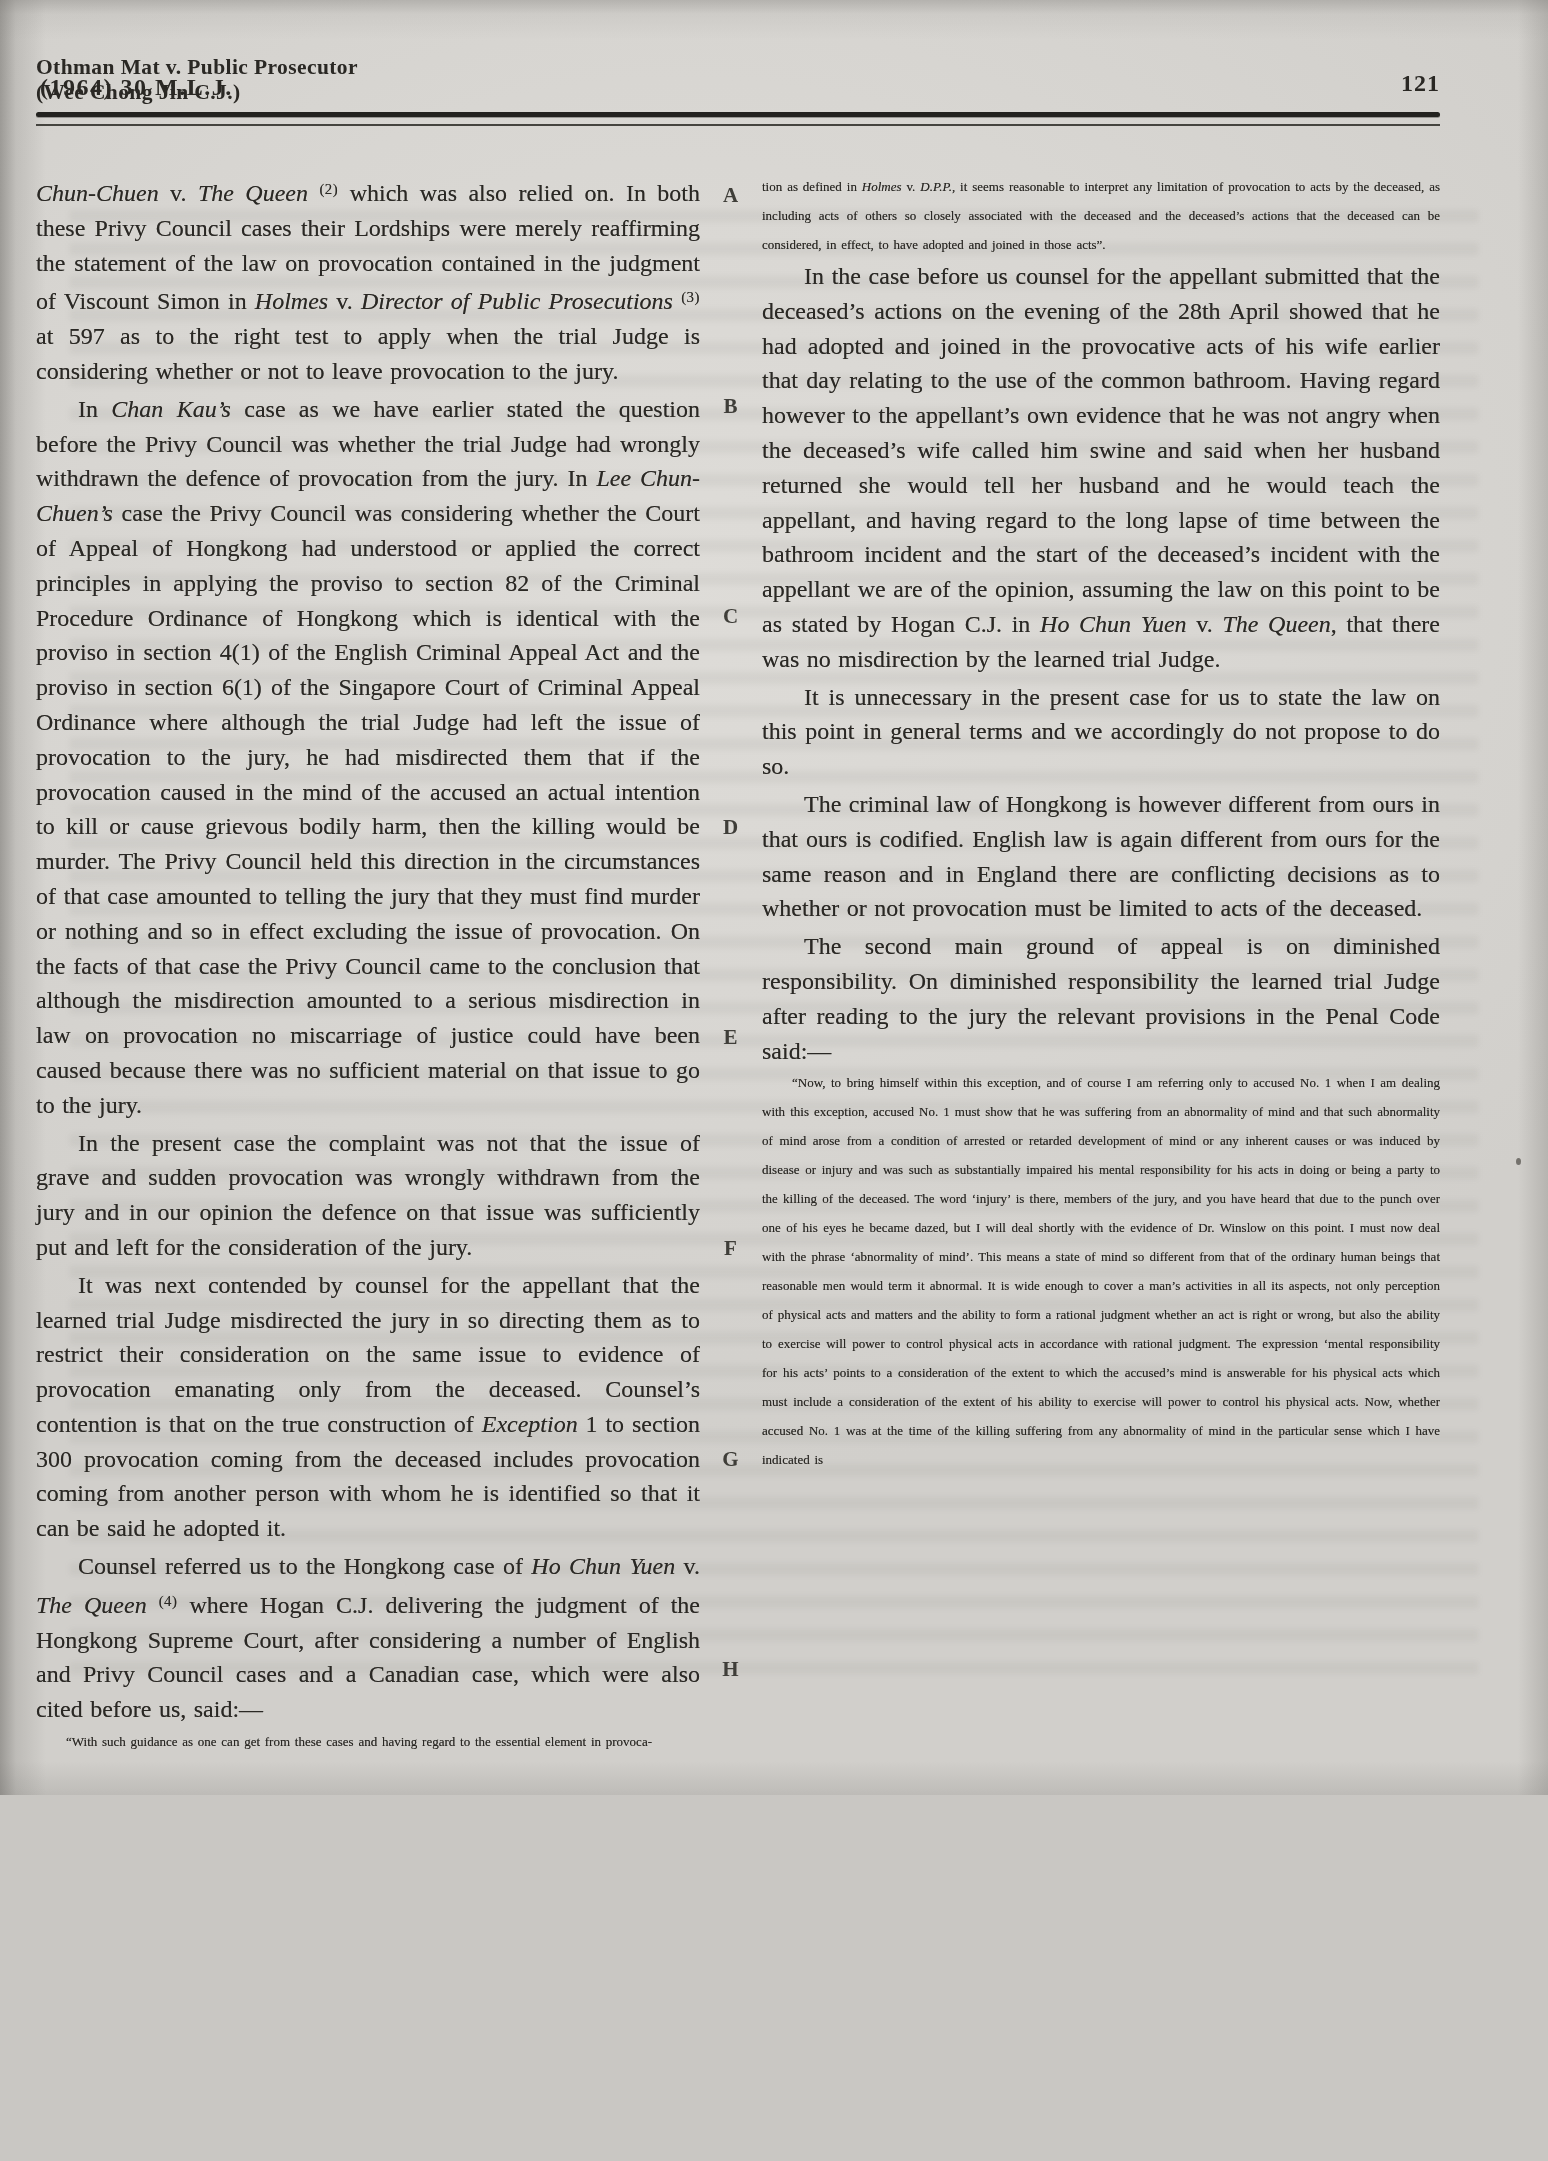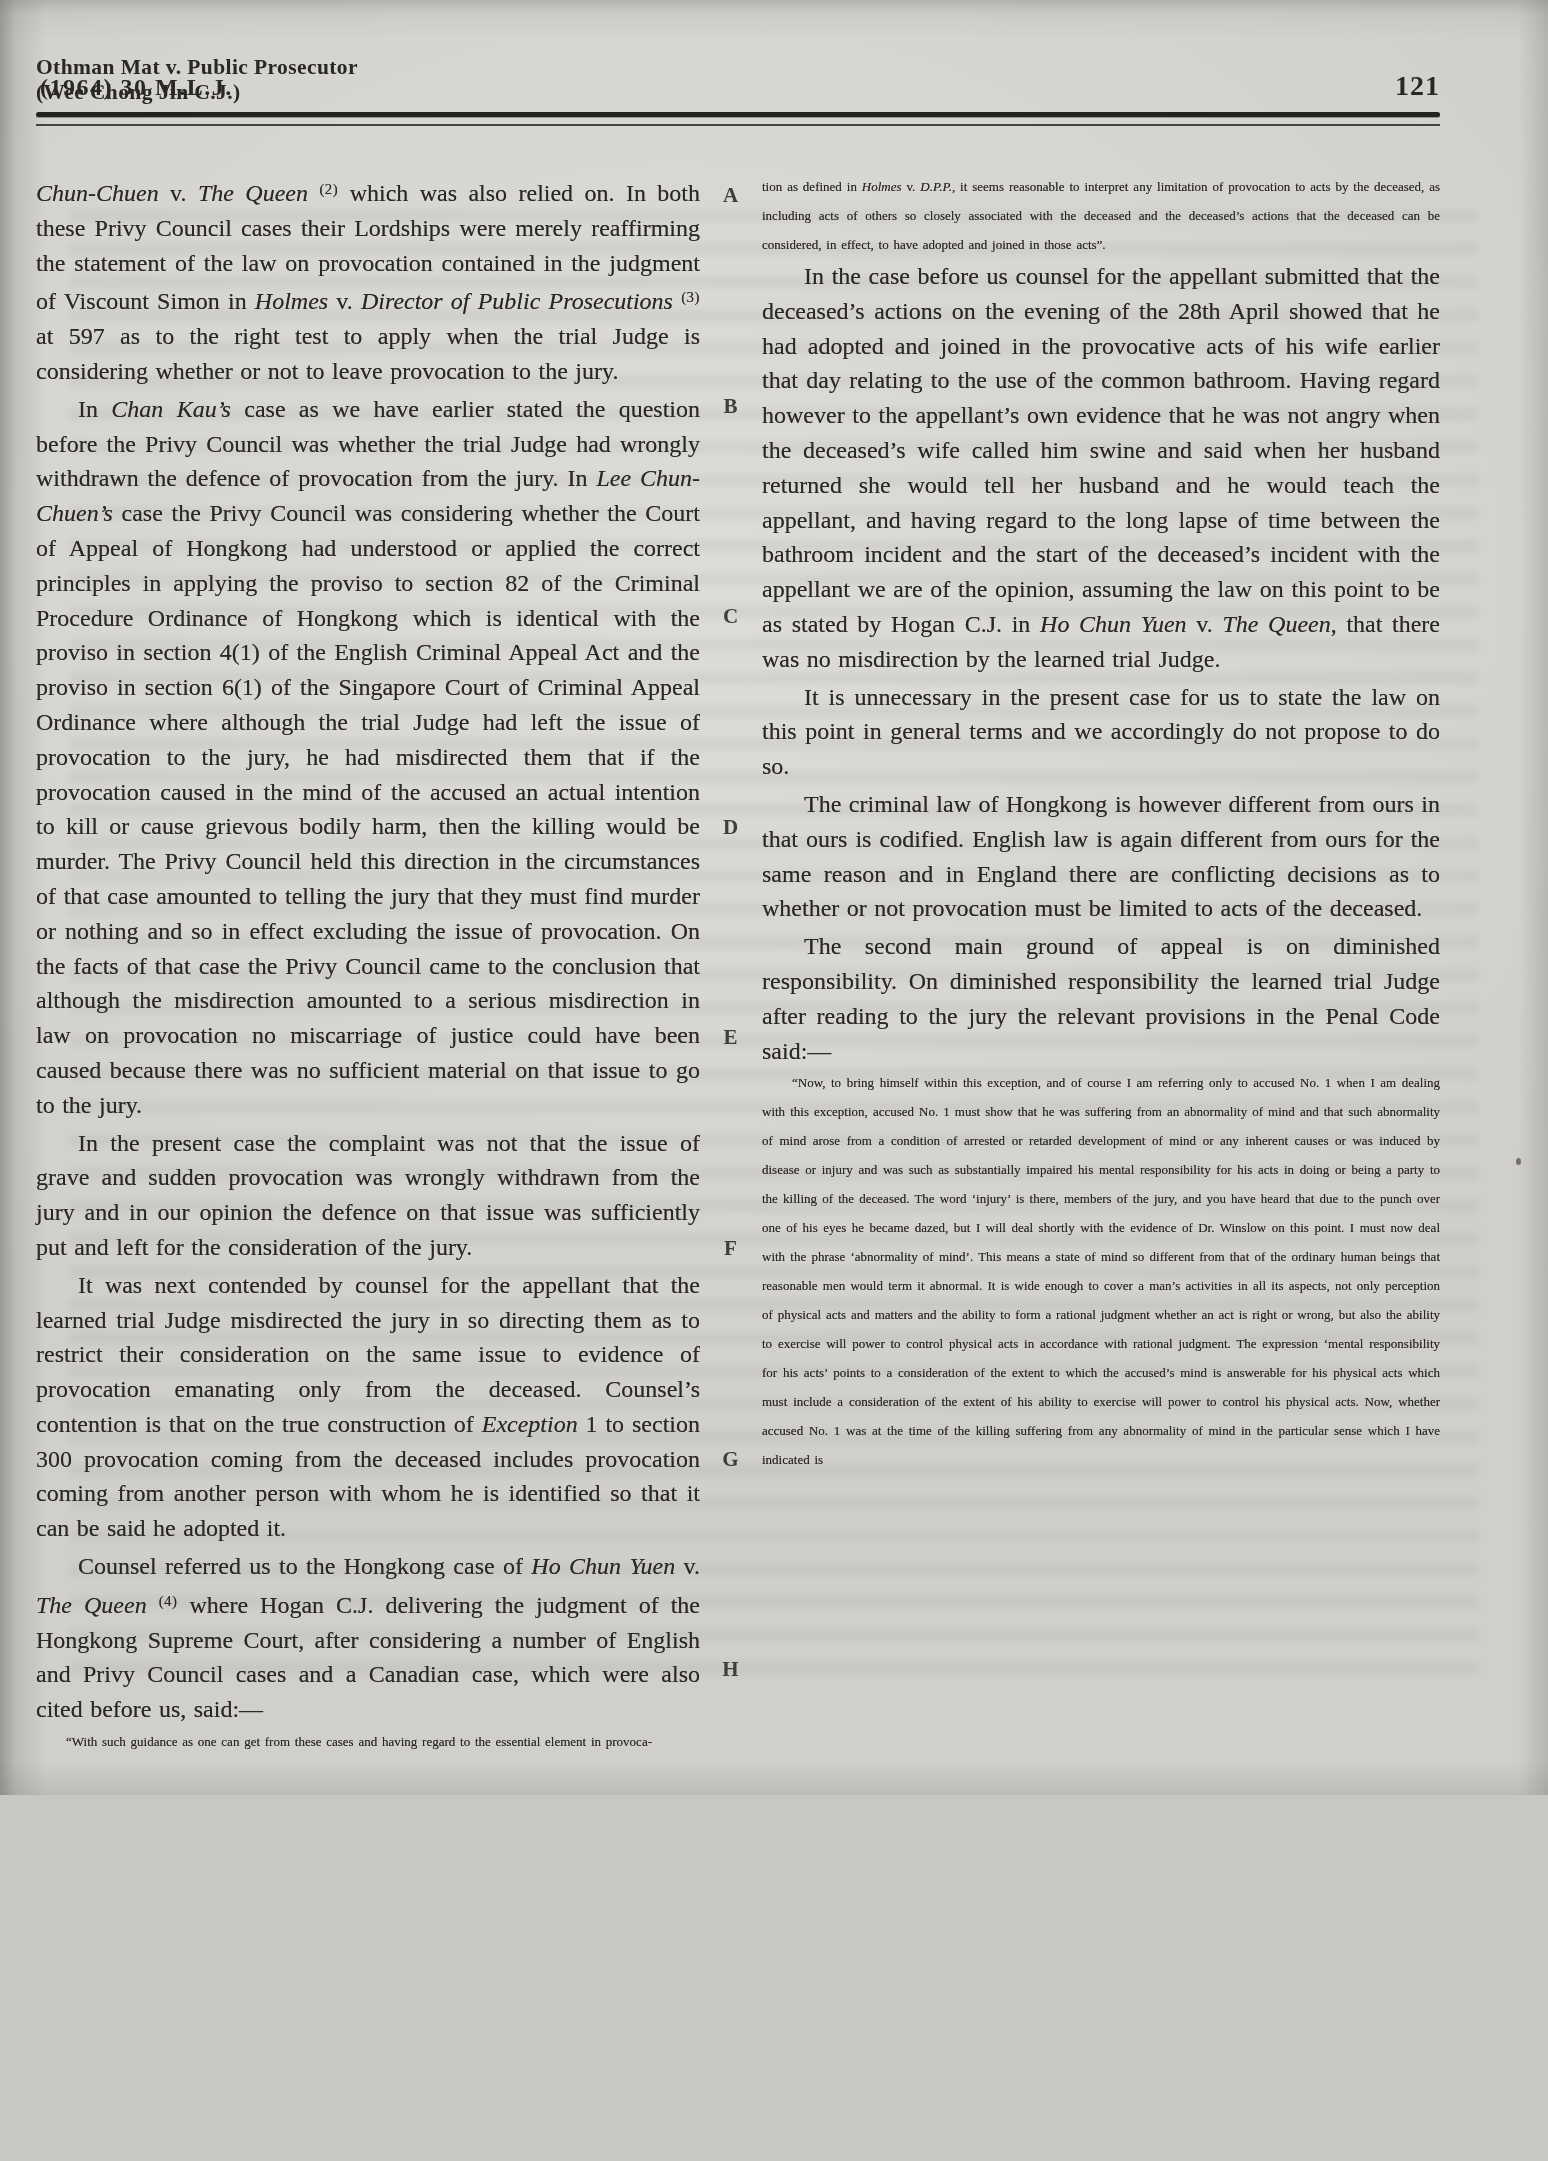--- a/index.html
+++ b/index.html
@@ -28,21 +28,21 @@
     pointer-events:none;
   }
   .speck { position:absolute; left:1516px; top:1158px; width:5px; height:7px;
     background:#55534e; border-radius:50%; opacity:.75; }
 
   .header { position:absolute; left:36px; top:0; width:1404px; height:110px; }
   .cite { position:absolute; left:4px; top:74px; font-size:24px; font-weight:700; letter-spacing:1.5px; white-space:nowrap; }
   .center-head { position:absolute; left:0; right:0; top:55px; font-weight:700; }
   .case-title { font-size:21.5px; line-height:25px; letter-spacing:0.4px; }
   .judge { font-size:21.5px; line-height:25px; letter-spacing:0.4px; }
-  .pagenum { position:absolute; right:0px; top:70px; font-size:28px; font-weight:600; letter-spacing:1px; }
+  .pagenum { position:absolute; right:0px; top:70px; font-size:24px; font-weight:600; letter-spacing:1px; }
 
   .rule { position:absolute; left:36px; width:1404px; background:#23221f; }
   .rule-thick { top:112px; height:5px; border-radius:3px;
     box-shadow:0 1px 0 rgba(35,34,31,.35); }
   .rule-thin { top:124px; height:2px; background:#45443f; }
 
   .columns { position:absolute; left:36px; top:172px; width:1404px; display:flex; z-index:2; }
   .col { text-align:justify; hyphens:auto; -webkit-hyphens:auto; }
   .col-left  { width:664px; }
   .gutter { width:62px; position:relative; flex:0 0 62px; }

